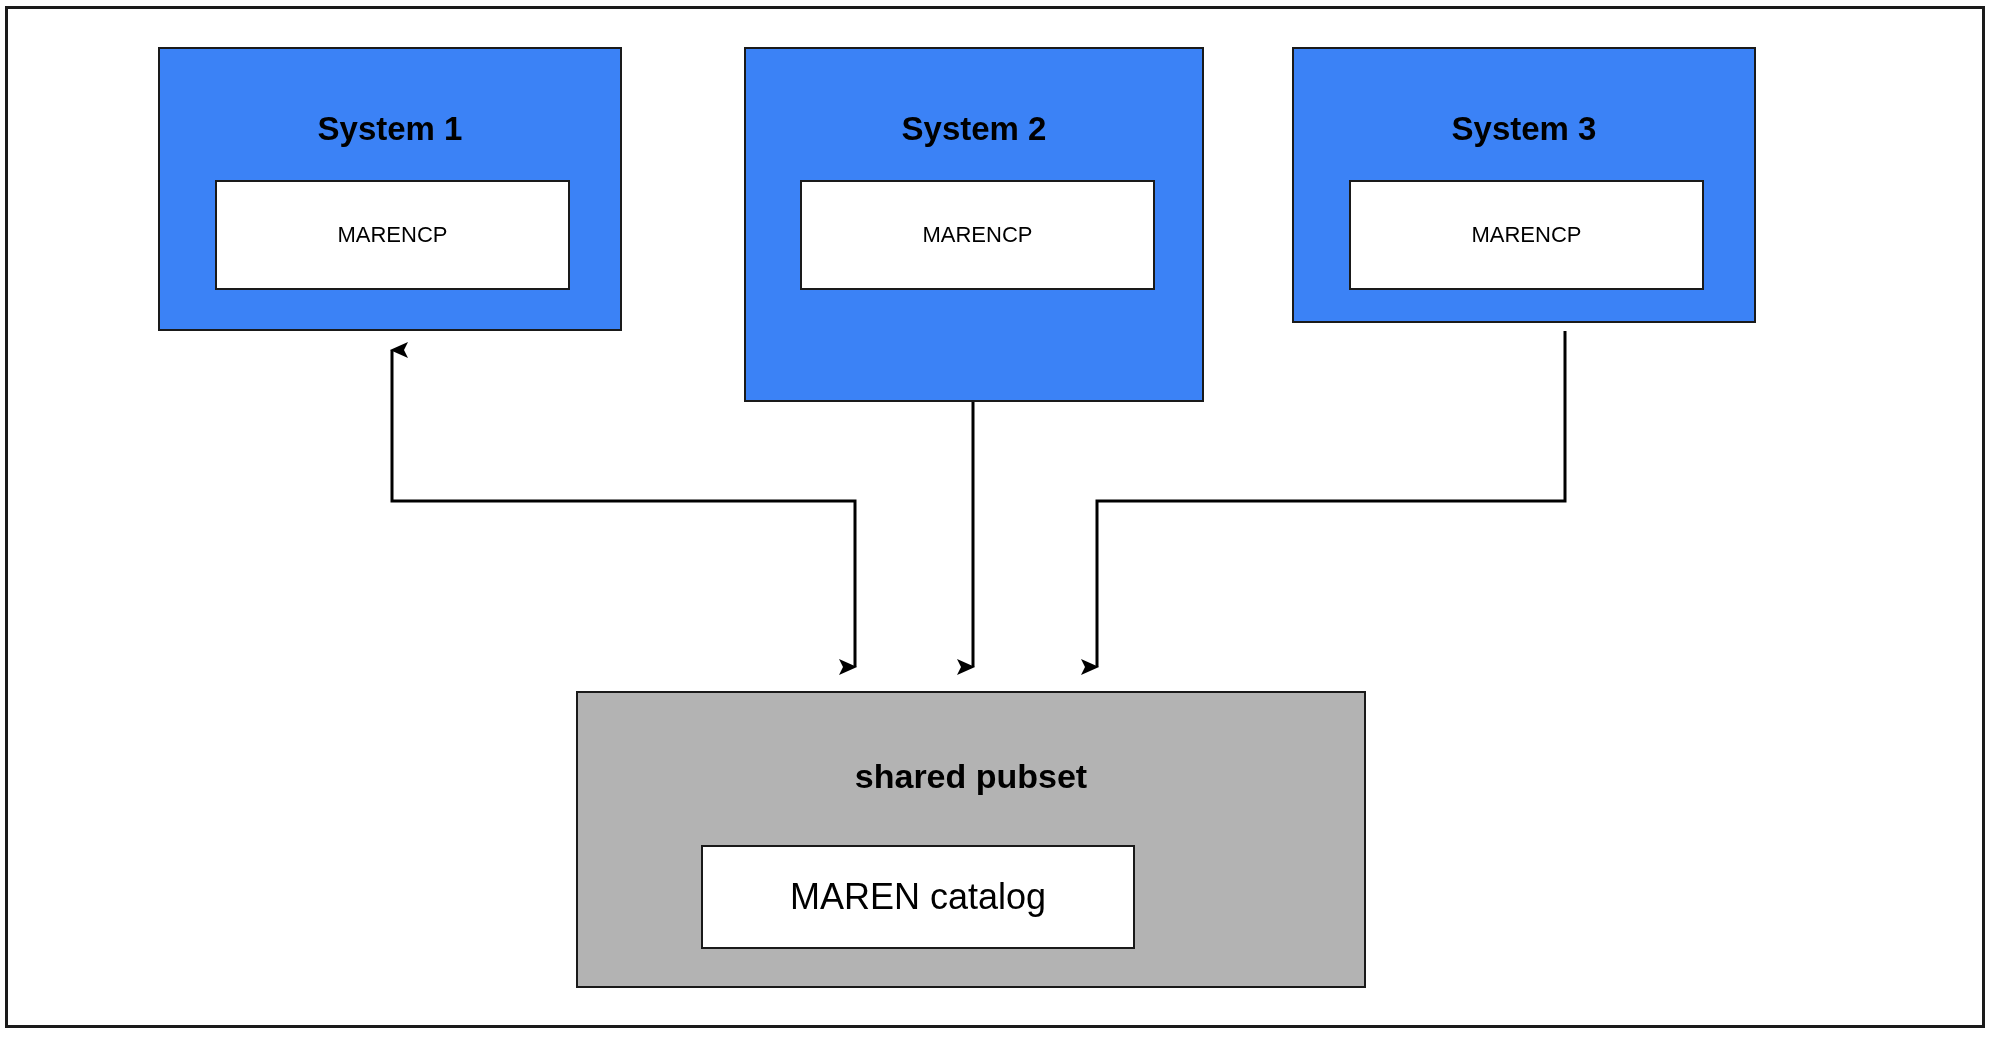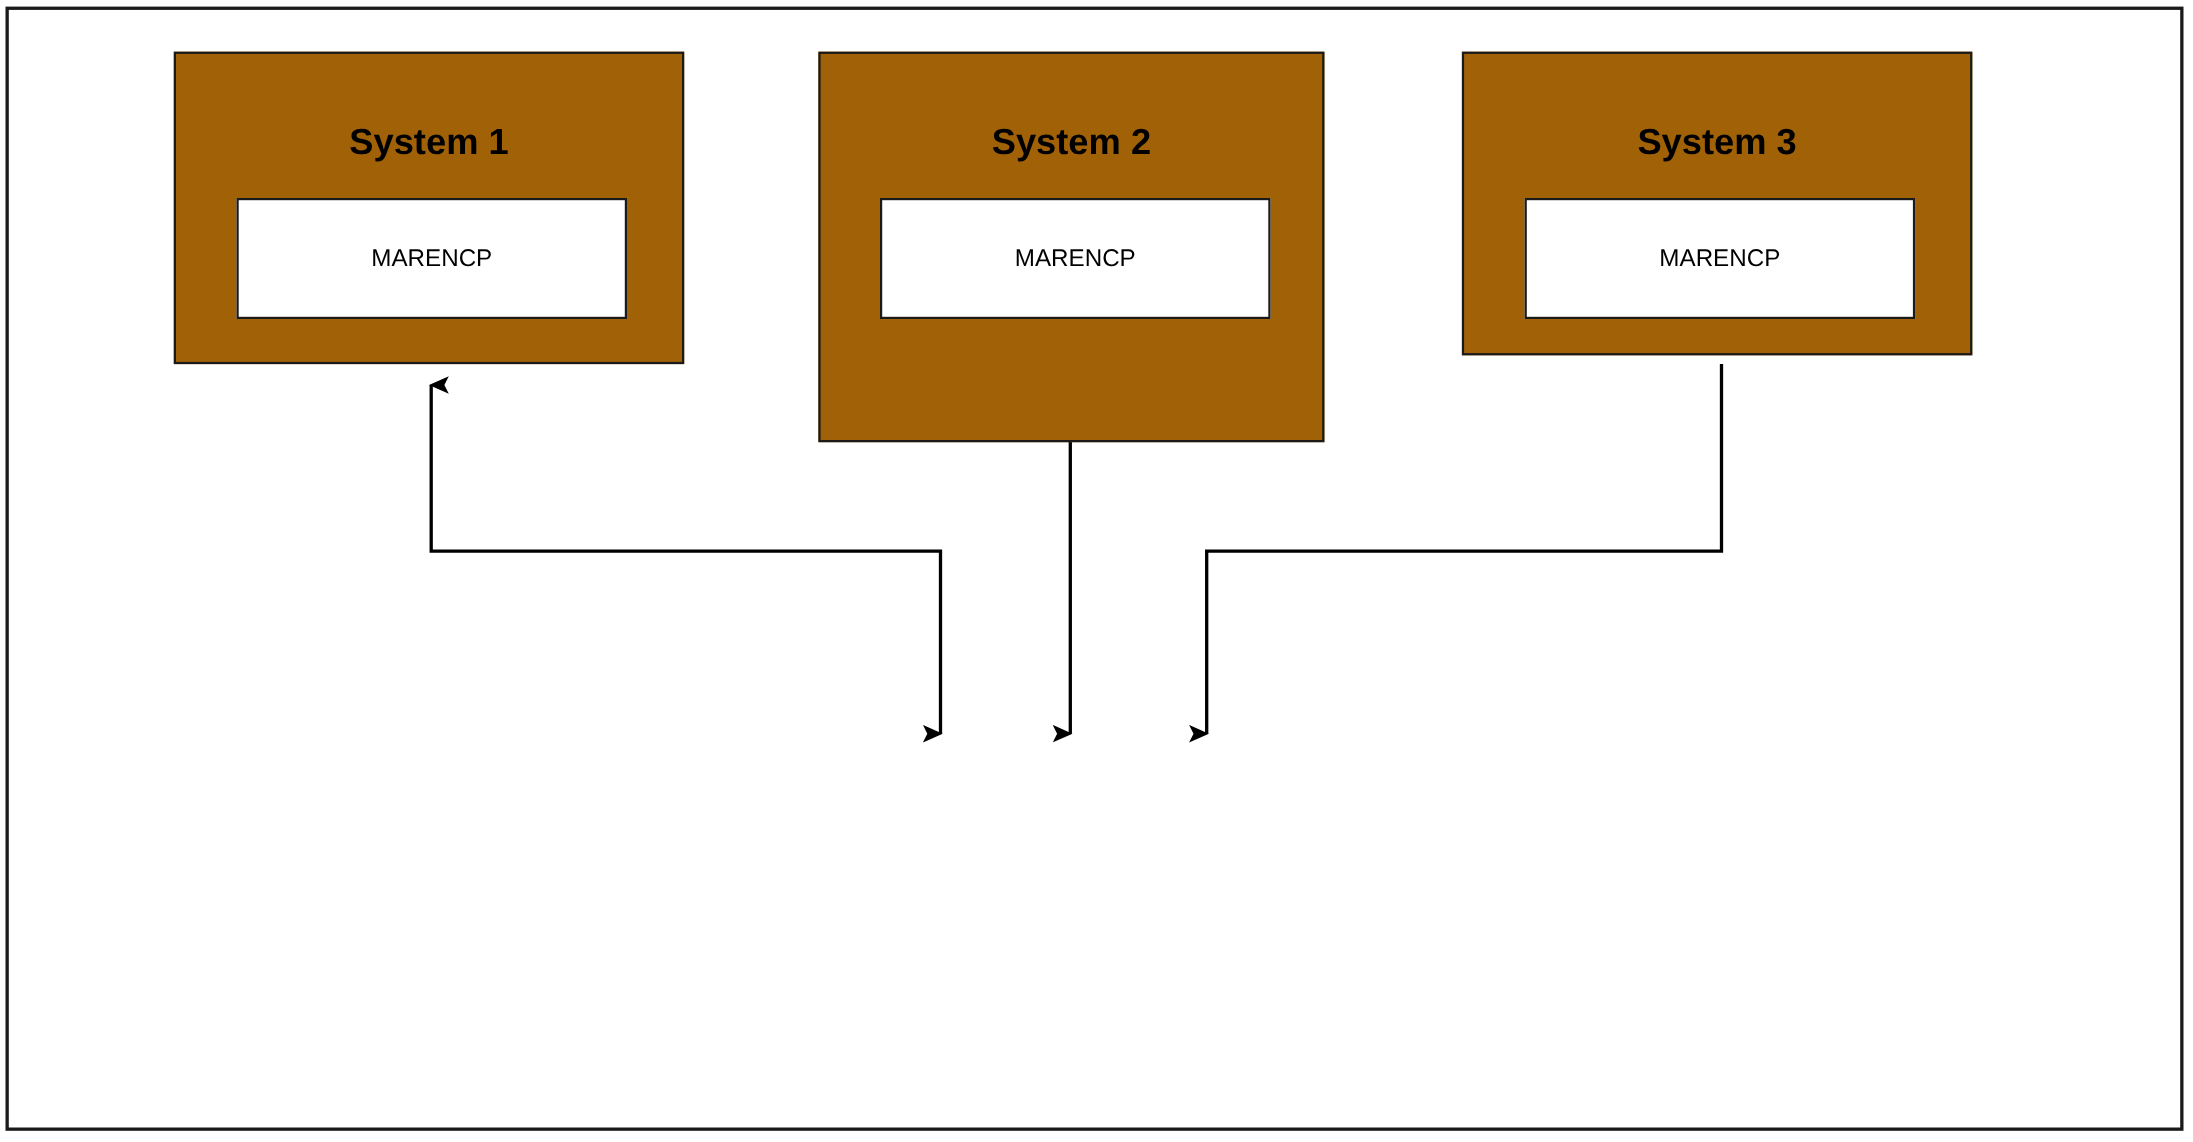--- a/index.html
+++ b/index.html
@@ -22,21 +22,21 @@
     left: 5px;
     top: 6px;
     width: 1980px;
     height: 1022px;
     border: 3px solid #1a1a1a;
     box-sizing: border-box;
     background: #ffffff;
   }
   .sysbox {
     position: absolute;
-    background: #a16207;
+    background: #3b82f6;
     border: 2px solid #1a1a1a;
     box-sizing: border-box;
   }
   .sys-title {
     position: absolute;
     left: 0;
     right: 0;
     text-align: center;
     font-weight: bold;
     font-size: 33px;
@@ -136,21 +136,27 @@
     </div>
   </div>
 
   <div class="sysbox" style="left:744px; top:47px; width:460px; height:355px;">
     <div class="sys-title" style="top:63px;">System 2</div>
     <div class="innerbox" style="left:54px; top:131px; width:355px; height:110px;">
       <span>MARENCP</span>
     </div>
   </div>
 
-  <div class="sysbox" style="left:1329px; top:47px; width:464px; height:276px;">
+  <div class="sysbox" style="left:1292px; top:47px; width:464px; height:276px;">
     <div class="sys-title" style="top:63px;">System 3</div>
     <div class="innerbox" style="left:55px; top:131px; width:355px; height:110px;">
       <span>MARENCP</span>
     </div>
   </div>
 
+  <div class="pubsetbox" style="left:576px; top:691px; width:790px; height:297px;">
+    <div class="pubset-title" style="top:66px;">shared pubset</div>
+    <div class="catalogbox" style="left:123px; top:152px; width:434px; height:104px;">
+      <span>MAREN catalog</span>
+    </div>
+  </div>
 
 </div>
 
 </body></html>

